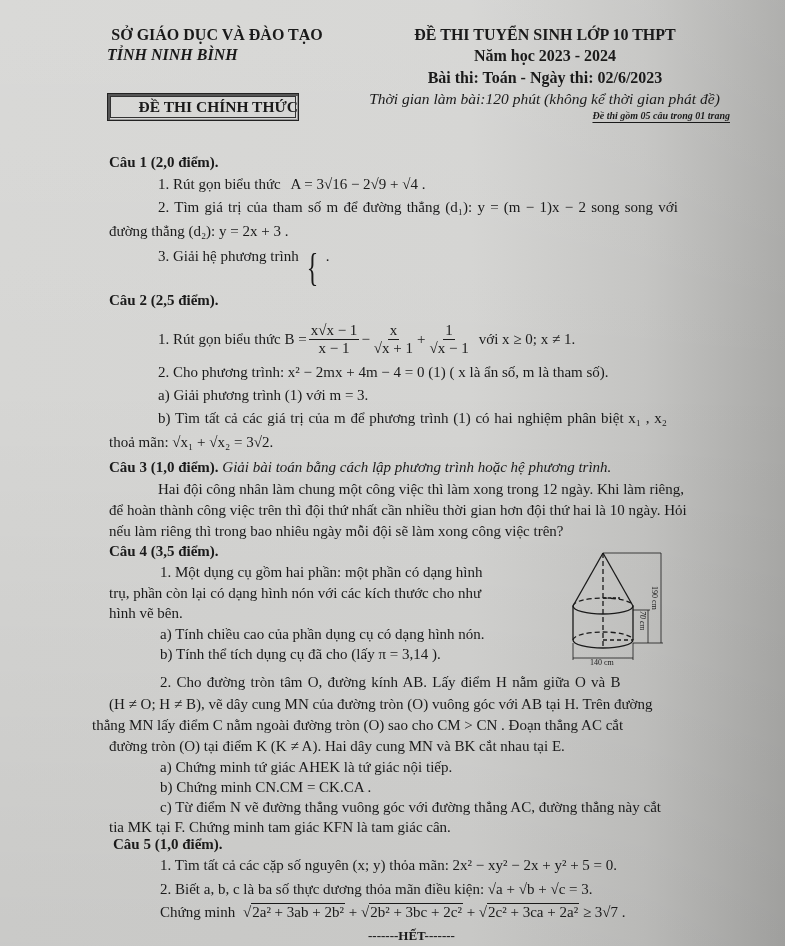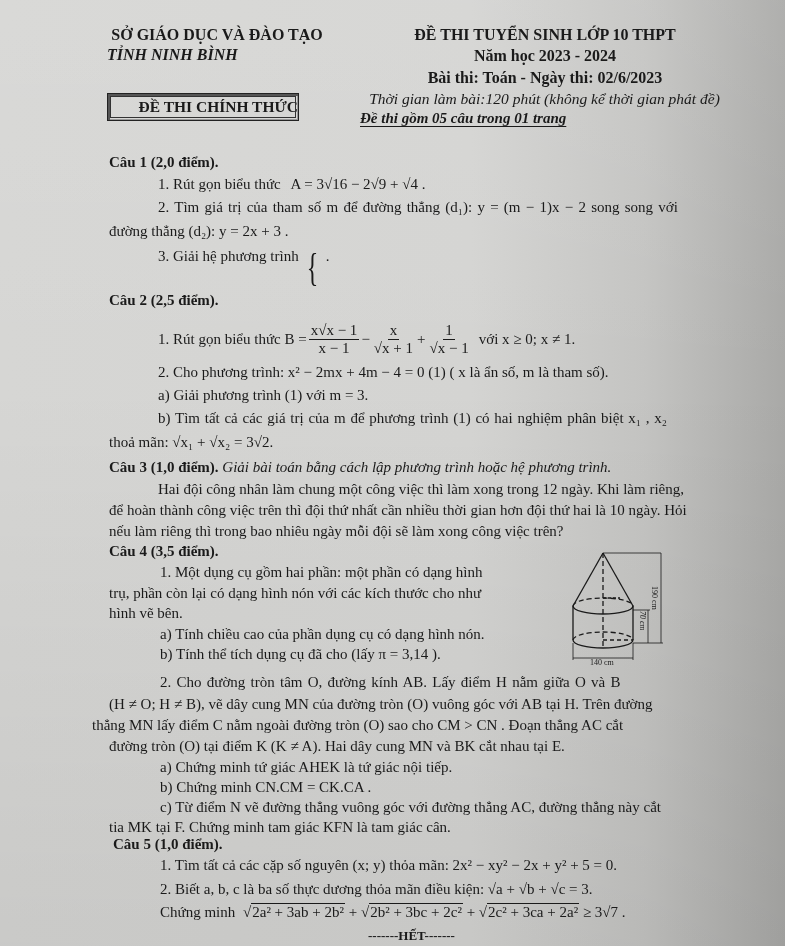--- a/index.html
+++ b/index.html
@@ -47,21 +47,21 @@
 <div class="abs hdr" style="left:107px; top:46px; width:220px; text-align:left;font-style:italic;">TỈNH NINH BÌNH</div>
 <div class="official-box">
   <div class="official-box-inner"></div>
   <span>ĐỀ THI CHÍNH THỨC</span>
 </div>
 
 <div class="abs hdr" style="left:360px; top:26px; width:370px;">ĐỀ THI TUYỂN SINH LỚP 10 THPT</div>
 <div class="abs hdr" style="left:360px; top:47px; width:370px;">Năm học 2023 - 2024</div>
 <div class="abs hdr" style="left:360px; top:69px; width:370px;">Bài thi: Toán - Ngày thi: 02/6/2023</div>
 <div class="abs i" style="left:352px; top:90px; width:385px; text-align:center; font-size:15.5px;">Thời gian làm bài:120 phút (không kể thời gian phát đề)</div>
-<div class="abs i b u" style="left:360px; top:110px; width:370px; text-align:left; font-size:15px;">Đề thi gồm 05 câu trong 01 trang</div>
+<div class="abs i b u" style="left:360px; top:110px; width:370px; text-align:right; font-size:10px;">Đề thi gồm 05 câu trong 01 trang</div>
 
 <div class="abs q" style="left:109px; top:154px;">Câu 1 (2,0 điểm).</div>
 <div class="abs t" style="left:158px; top:176px;">
   <span>1. Rút gọn biểu thức</span>
   <span class="m" style="margin-left:6px;">A = 3√16 − 2√9 + √4 .</span>
 </div>
 <div class="abs t" style="left:158px; top:199px; word-spacing:1.5px;">2. Tìm giá trị của tham số m để đường thẳng (d₁): y = (m − 1)x − 2 song song với</div>
 <div class="abs t" style="left:109px; top:223px;">đường thẳng (d₂): y = 2x + 3 .</div>
 <div class="abs t" style="left:158px; top:248px; display:flex; align-items:flex-start;">
   <span>3. Giải hệ phương trình</span>

